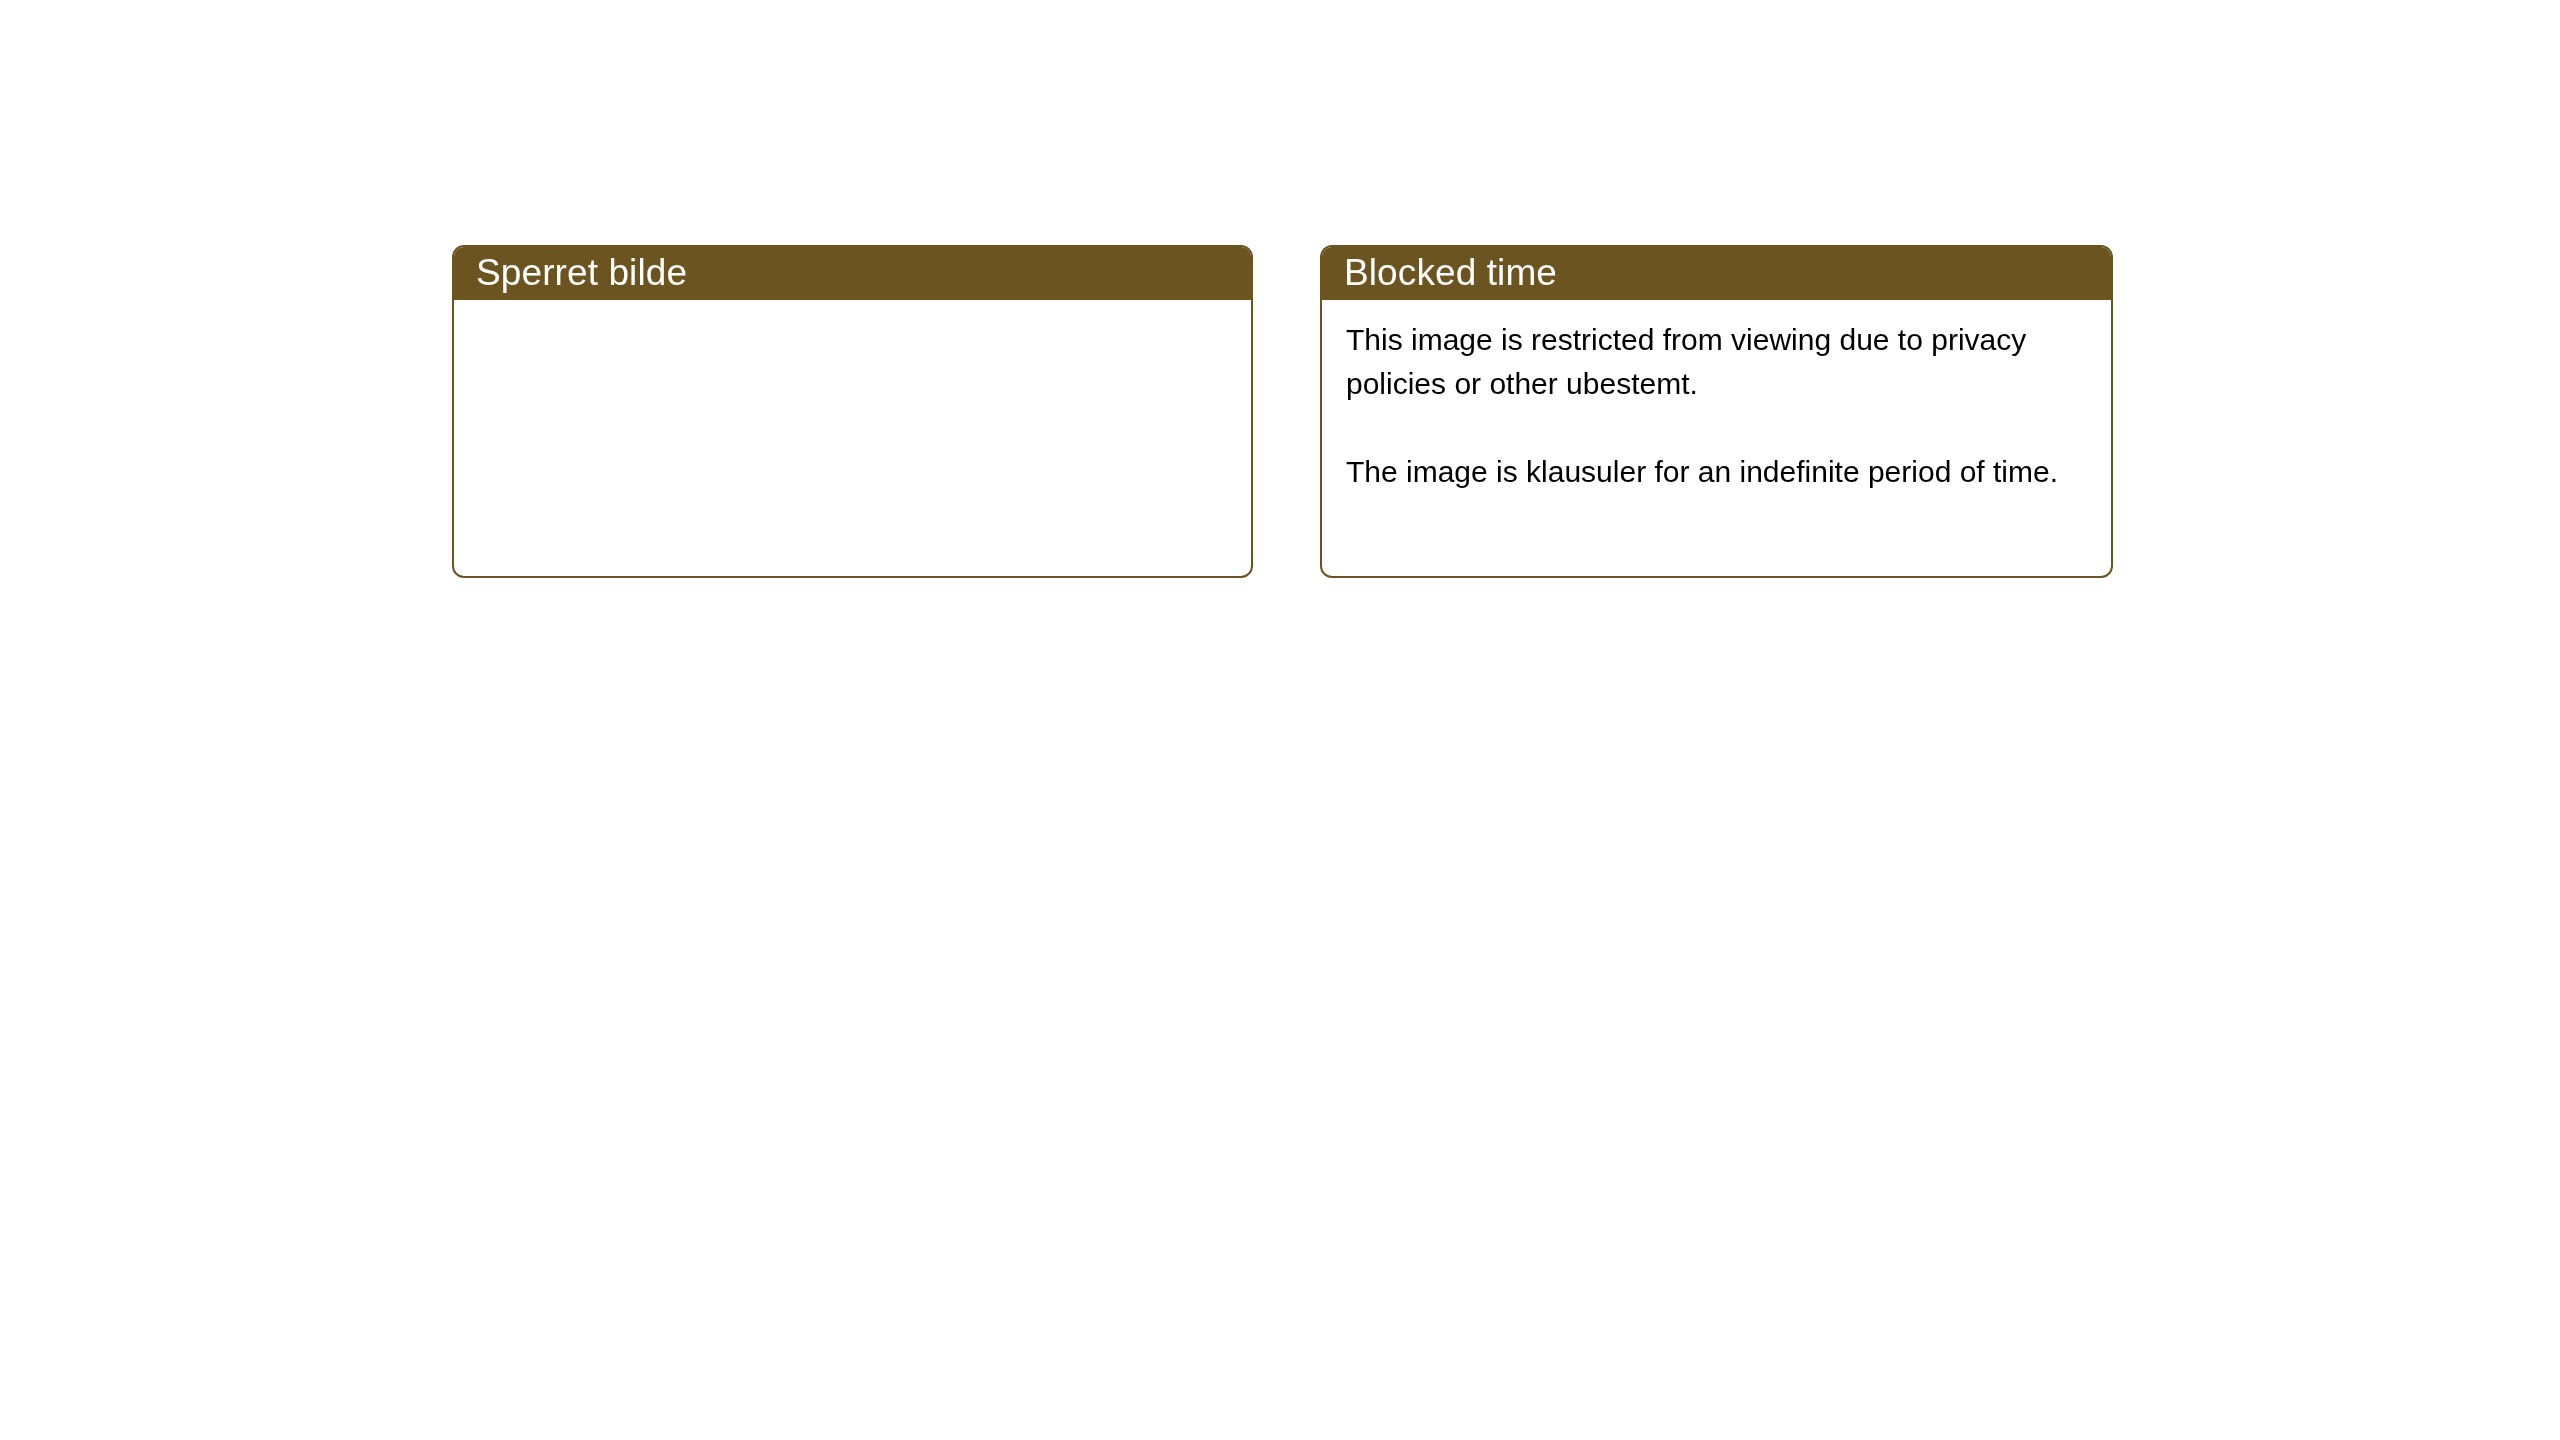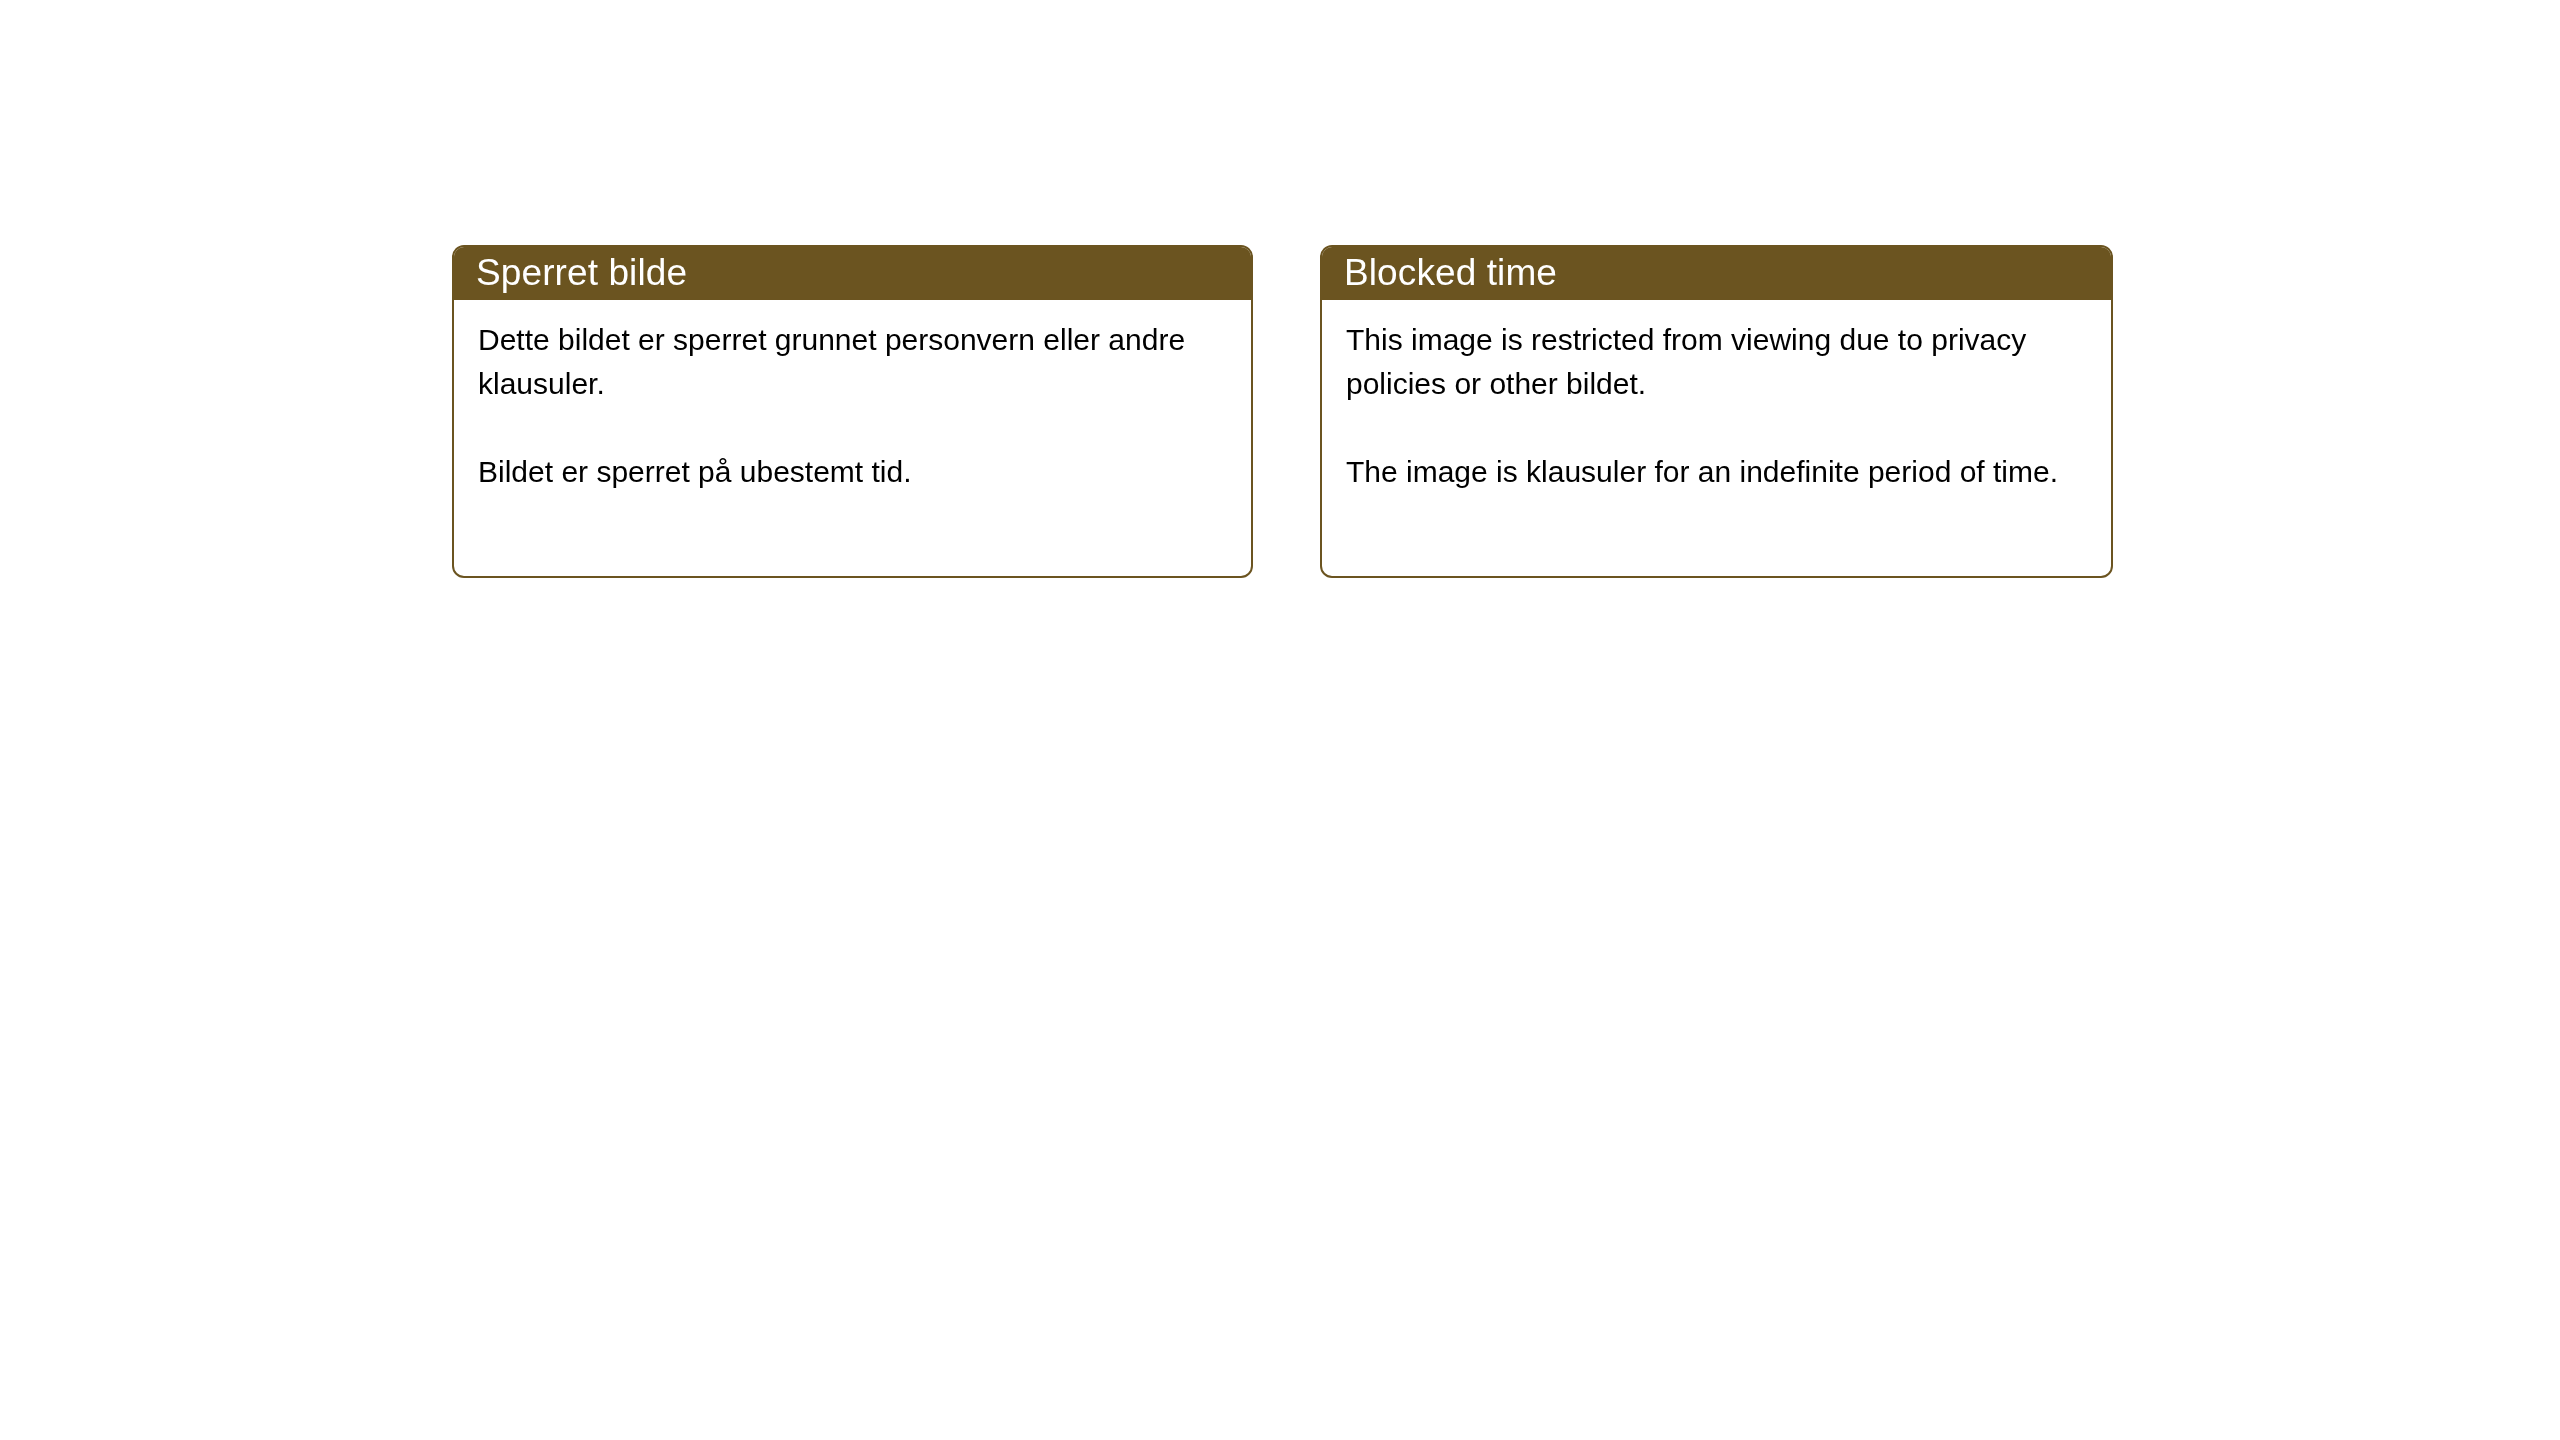--- a/index.html
+++ b/index.html
@@ -87,29 +87,25 @@
 </style>
 </head>
 <body>
 
 <div id="stage">
 
   <div class="notice-card card-no">
     <div class="notice-header">
       <span class="notice-title">Sperret bilde</span>
     </div>
-    <div class="notice-body">
-      <p class="notice-paragraph">Dette bildet er sperret grunnet personvern eller andre klausuler.</p>
-      <p class="notice-paragraph">Bildet er sperret på ubestemt tid.</p>
-    </div>
   </div>
 
   <div class="notice-card card-en">
     <div class="notice-header">
       <span class="notice-title">Blocked time</span>
     </div>
     <div class="notice-body">
-      <p class="notice-paragraph">This image is restricted from viewing due to privacy policies or other bildet.</p>
+      <p class="notice-paragraph">This image is restricted from viewing due to privacy policies or other ubestemt.</p>
       <p class="notice-paragraph">The image is klausuler for an indefinite period of time.</p>
     </div>
   </div>
 
 </div>
 
 </body></html>

